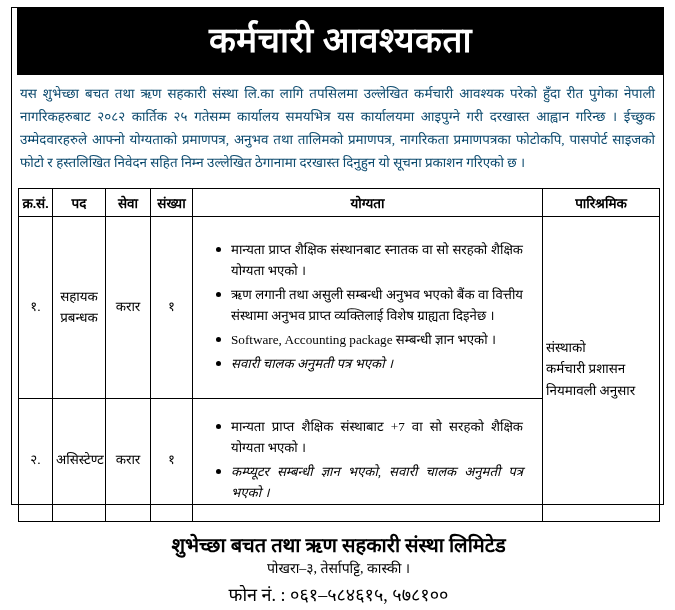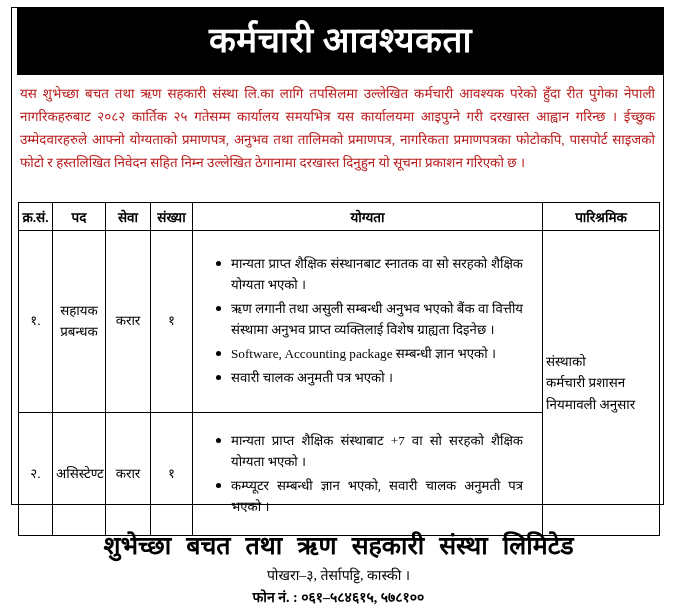--- a/index.html
+++ b/index.html
@@ -59,28 +59,28 @@
   
   .intro {
     position: absolute;
     left: 20px;
     top: 82px;
     width: 635px;
     font-size: 13.4px;
     line-height: 1.72;
     text-align: justify;
     text-align-last: left;
-    color: #b91c1c;
+    color: #0c4a6e;
   }
 
   
   .table-wrap {
     position: absolute;
     left: 18px;
-    top: 202px;
+    top: 188px;
     width: 641px;
   }
   table.vacancy {
     width: 641px;
     border-collapse: collapse;
     table-layout: fixed;
     font-size: 13px;
   }
   table.vacancy th,
   table.vacancy td {
@@ -124,21 +124,21 @@
   }
   ul.qual-list li {
     position: relative;
     padding-left: 19px;
     margin: 0 0 3px 0;
     font-size: 13.2px;
     line-height: 1.58;
     text-align: justify;
     text-align-last: left;
   }
-  ul.qual-list li:last-child { margin-bottom: 0; }
+  ul.qual-list li:last-child { margin-bottom: 0; font-style: italic; }
   ul.qual-list li::before {
     content: "";
     position: absolute;
     left: 4px;
     top: 7px;
     width: 5px;
     height: 5px;
     background: #000;
     border-radius: 50%;
   }
@@ -154,35 +154,33 @@
 
   
   .footer {
     position: absolute;
     left: 18px;
     top: 533px;
     width: 641px;
     text-align: center;
   }
   .org-name {
-    font-size: 25px;
+    font-size: 20px;
     font-weight: bold;
     line-height: 1.22;
     white-space: nowrap;
-    font-family: Liberation Mono, monospace;
   }
   .org-address {
     font-size: 14px;
     line-height: 1.6;
     margin-top: 1px;
   }
   .org-phone {
-    font-size: 14px;
+    font-size: 18px;
     line-height: 1.6;
-    font-weight: bold;
   }
 </style>
 </head>
 <body>
 
 <div class="page">
 
   <div class="page-border"></div>
 
   <div class="banner">

